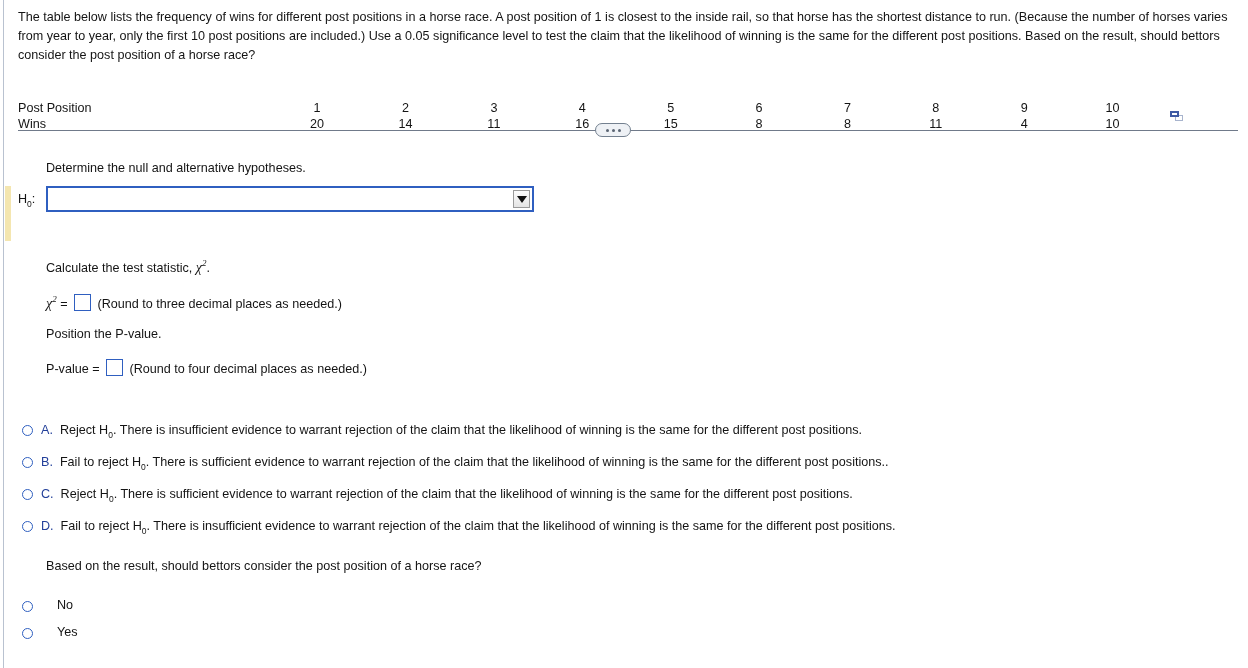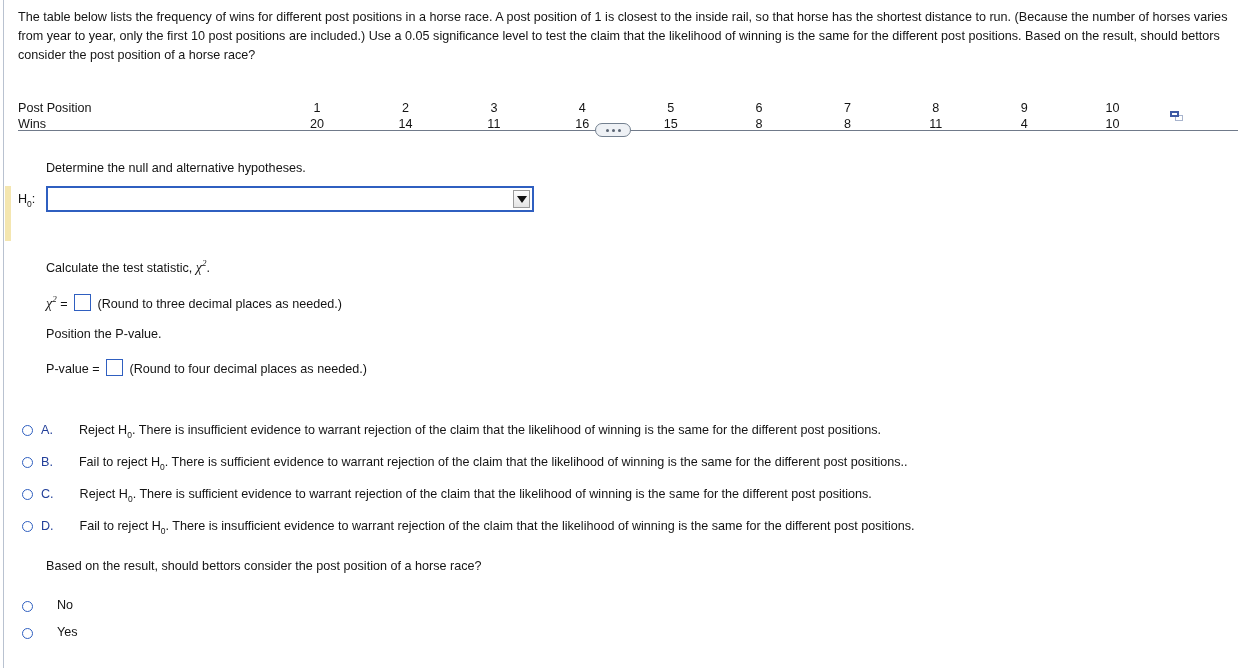--- a/index.html
+++ b/index.html
@@ -261,21 +261,20 @@
     flex: 0 0 auto;
     box-sizing: border-box;
   }
   .choice-letter {
     color: #23409a;
     margin-left: 8px;
     margin-right: 7px;
   }
   .choice-text {
     color: #141414;
-    margin-left: 19px;
   }
   .yn .radio { margin-top: 3px; }
   .yn .choice-text { margin-left: 24px; color: #141414; }
 </style>
 </head>
 <body>
 
 <div id="page">
 
   <div class="rail-line"></div>

